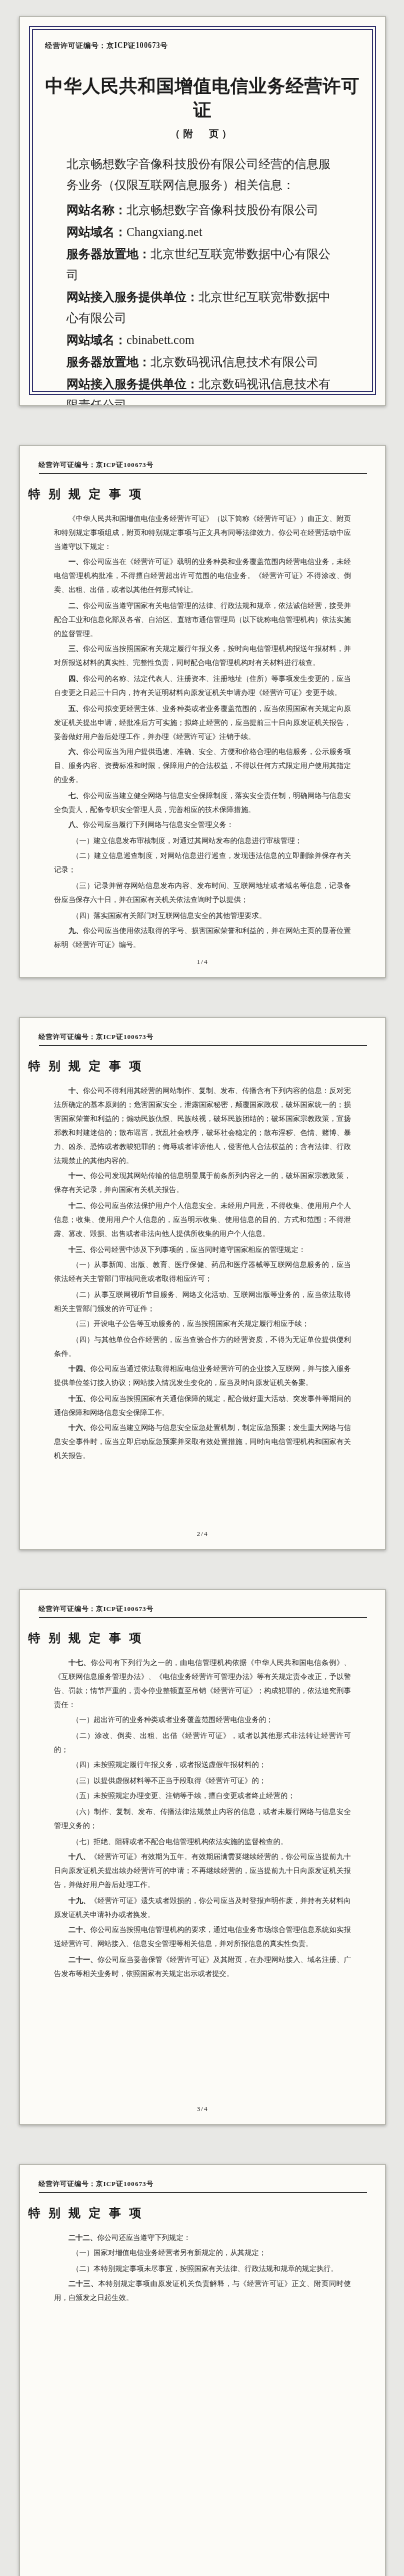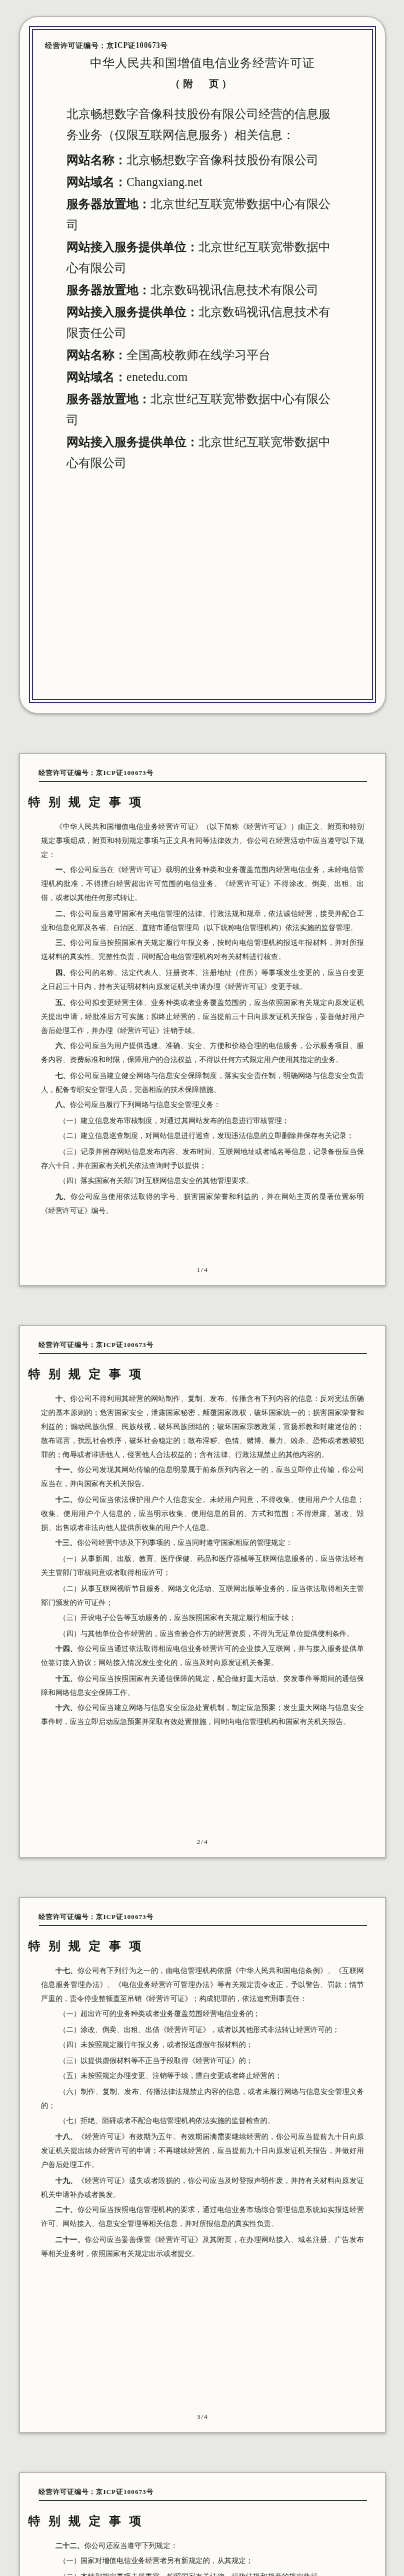--- a/index.html
+++ b/index.html
@@ -16,38 +16,38 @@
     color:var(--ink);
   }
   .sheet{
     position:relative;width:367px;margin:0 auto 39px auto;
     background:var(--paper);border:0.5px solid #b8b8b0;
     box-shadow:0 1px 3.1px rgba(0,0,0,.28);
     overflow:hidden;
   }
   .sheet.first{margin-top:15.5px;}
   .sheet.last{margin-bottom:8.8px;}
-  .h-cert{height:698px;border-radius:19px;}
+  .h-cert{height:390px;}
   .h-prov{height:533px;}
   .h-prov-b{height:536px;}
   .h-prov-c{height:538px;}
 
   
   .cert-frame{
     position:absolute;inset:9.3px;border:1.5px solid var(--frame);
     pointer-events:none;
   }
   .cert-frame::after{
     content:"";position:absolute;inset:2.1px;border:0.5px solid var(--frame);
   }
   .cert-inner{position:relative;padding:24px 25px 0 25px;}
   .cert-licenseline{font-size:7.2px;font-weight:bold;letter-spacing:0.5px;}
   .cert-title{
-    text-align:center;font-size:12px;font-weight:normal;
-    margin:4px 0 0 0;letter-spacing:0.5px;
+    text-align:center;font-size:18px;font-weight:bold;
+    margin:23px 0 0 0;letter-spacing:0.5px;
   }
   .cert-subtitle{
     text-align:center;font-size:9.8px;font-weight:bold;
     margin:6.2px 0 0 0;letter-spacing:3.1px;
   }
   .cert-body{
     margin-top:13.4px;padding:0 21.6px;font-size:12px;line-height:1.78;
   }
   .cert-intro{margin:0 0 3.1px 0;}
   .cert-body p.entry{margin:0.5px 0;}
@@ -57,21 +57,21 @@
   .phead{
     margin:15.5px 18.5px 0 18.5px;padding-bottom:3.1px;
     border-bottom:0.8px solid #333;
     font-size:6.7px;font-weight:bold;letter-spacing:0.5px;
   }
   .ptitle{
     text-align:left;font-size:12px;font-weight:bold;
     letter-spacing:8.2px;text-indent:8.2px;margin:12.4px 0 8.2px 0;
   }
   .pbody{
-    padding:0 21px;font-size:7.2px;line-height:1.95;text-align:justify;
+    padding:0 34px;font-size:7.2px;line-height:1.95;text-align:justify;
   }
   .pbody p{margin:1.5px 0;}
   .para{text-indent:2em;}
   .para.sub{text-indent:2.5em;}
   .para b.lead{font-weight:bold;}
   .pfoot{
     position:absolute;bottom:11.3px;left:0;width:100%;
     text-align:center;font-size:6.7px;letter-spacing:1px;
   }
 </style>
@@ -92,20 +92,21 @@
 
           <p class="entry"><b>网站名称：</b><span>北京畅想数字音像科技股份有限公司</span></p>
 
           <p class="entry"><b>网站域名：</b><span>Changxiang.net</span></p>
 
           <p class="entry"><b>服务器放置地：</b><span>北京世纪互联宽带数据中心有限公司</span></p>
 
           <p class="entry"><b>网站接入服务提供单位：</b><span>北京世纪互联宽带数据中心有限公司</span></p>
 
 
+          <p class="entry"><b>网站域名：</b><span>cbinabett.com</span></p>
 
           <p class="entry"><b>服务器放置地：</b><span>北京数码视讯信息技术有限公司</span></p>
 
           <p class="entry"><b>网站接入服务提供单位：</b><span>北京数码视讯信息技术有限责任公司</span></p>
 
           <p class="entry"><b>网站名称：</b><span>全国高校教师在线学习平台</span></p>
 
           <p class="entry"><b>网站域名：</b><span>enetedu.com</span></p>
 
           <p class="entry"><b>服务器放置地：</b><span>北京世纪互联宽带数据中心有限公司</span></p>
@@ -156,21 +157,21 @@
 
 <div class="sheet h-prov">
   <div class="phead">
     <span>经营许可证编号：</span><span>京ICP证100673号</span>
   </div>
   <div class="ptitle">特别规定事项</div>
   <div class="pbody">
 
       <p class="para"><b class="lead">十、</b><span>你公司不得利用其经营的网站制作、复制、发布、传播含有下列内容的信息：反对宪法所确定的基本原则的；危害国家安全，泄露国家秘密，颠覆国家政权，破坏国家统一的；损害国家荣誉和利益的；煽动民族仇恨、民族歧视，破坏民族团结的；破坏国家宗教政策，宣扬邪教和封建迷信的；散布谣言，扰乱社会秩序，破坏社会稳定的；散布淫秽、色情、赌博、暴力、凶杀、恐怖或者教唆犯罪的；侮辱或者诽谤他人，侵害他人合法权益的；含有法律、行政法规禁止的其他内容的。</span></p>
 
-      <p class="para"><b class="lead">十一、</b><span>你公司发现其网站传输的信息明显属于前条所列内容之一的，应当立即停止传输，你公司应当在，并向国家有关机关报告。</span></p>
+      <p class="para"><b class="lead">十一、</b><span>你公司发现其网站传输的信息明显属于前条所列内容之一的，破坏国家宗教政策，保存有关记录，并向国家有关机关报告。</span></p>
 
       <p class="para"><b class="lead">十二、</b><span>你公司应当依法保护用户个人信息安全。未经用户同意，不得收集、使用用户个人信息；收集、使用用户个人信息的，应当明示收集、使用信息的目的、方式和范围；不得泄露、篡改、毁损、出售或者非法向他人提供所收集的用户个人信息。</span></p>
 
       <p class="para"><b class="lead">十三、</b><span>你公司经营中涉及下列事项的，应当同时遵守国家相应的管理规定：</span></p>
 
       <p class="para sub"><b class="lead"></b><span>（一）从事新闻、出版、教育、医疗保健、药品和医疗器械等互联网信息服务的，应当依法经有关主管部门审核同意或者取得相应许可；</span></p>
 
       <p class="para sub"><b class="lead"></b><span>（二）从事互联网视听节目服务、网络文化活动、互联网出版等业务的，应当依法取得相关主管部门颁发的许可证件；</span></p>
 
       <p class="para sub"><b class="lead"></b><span>（三）开设电子公告等互动服务的，应当按照国家有关规定履行相应手续；</span></p>

